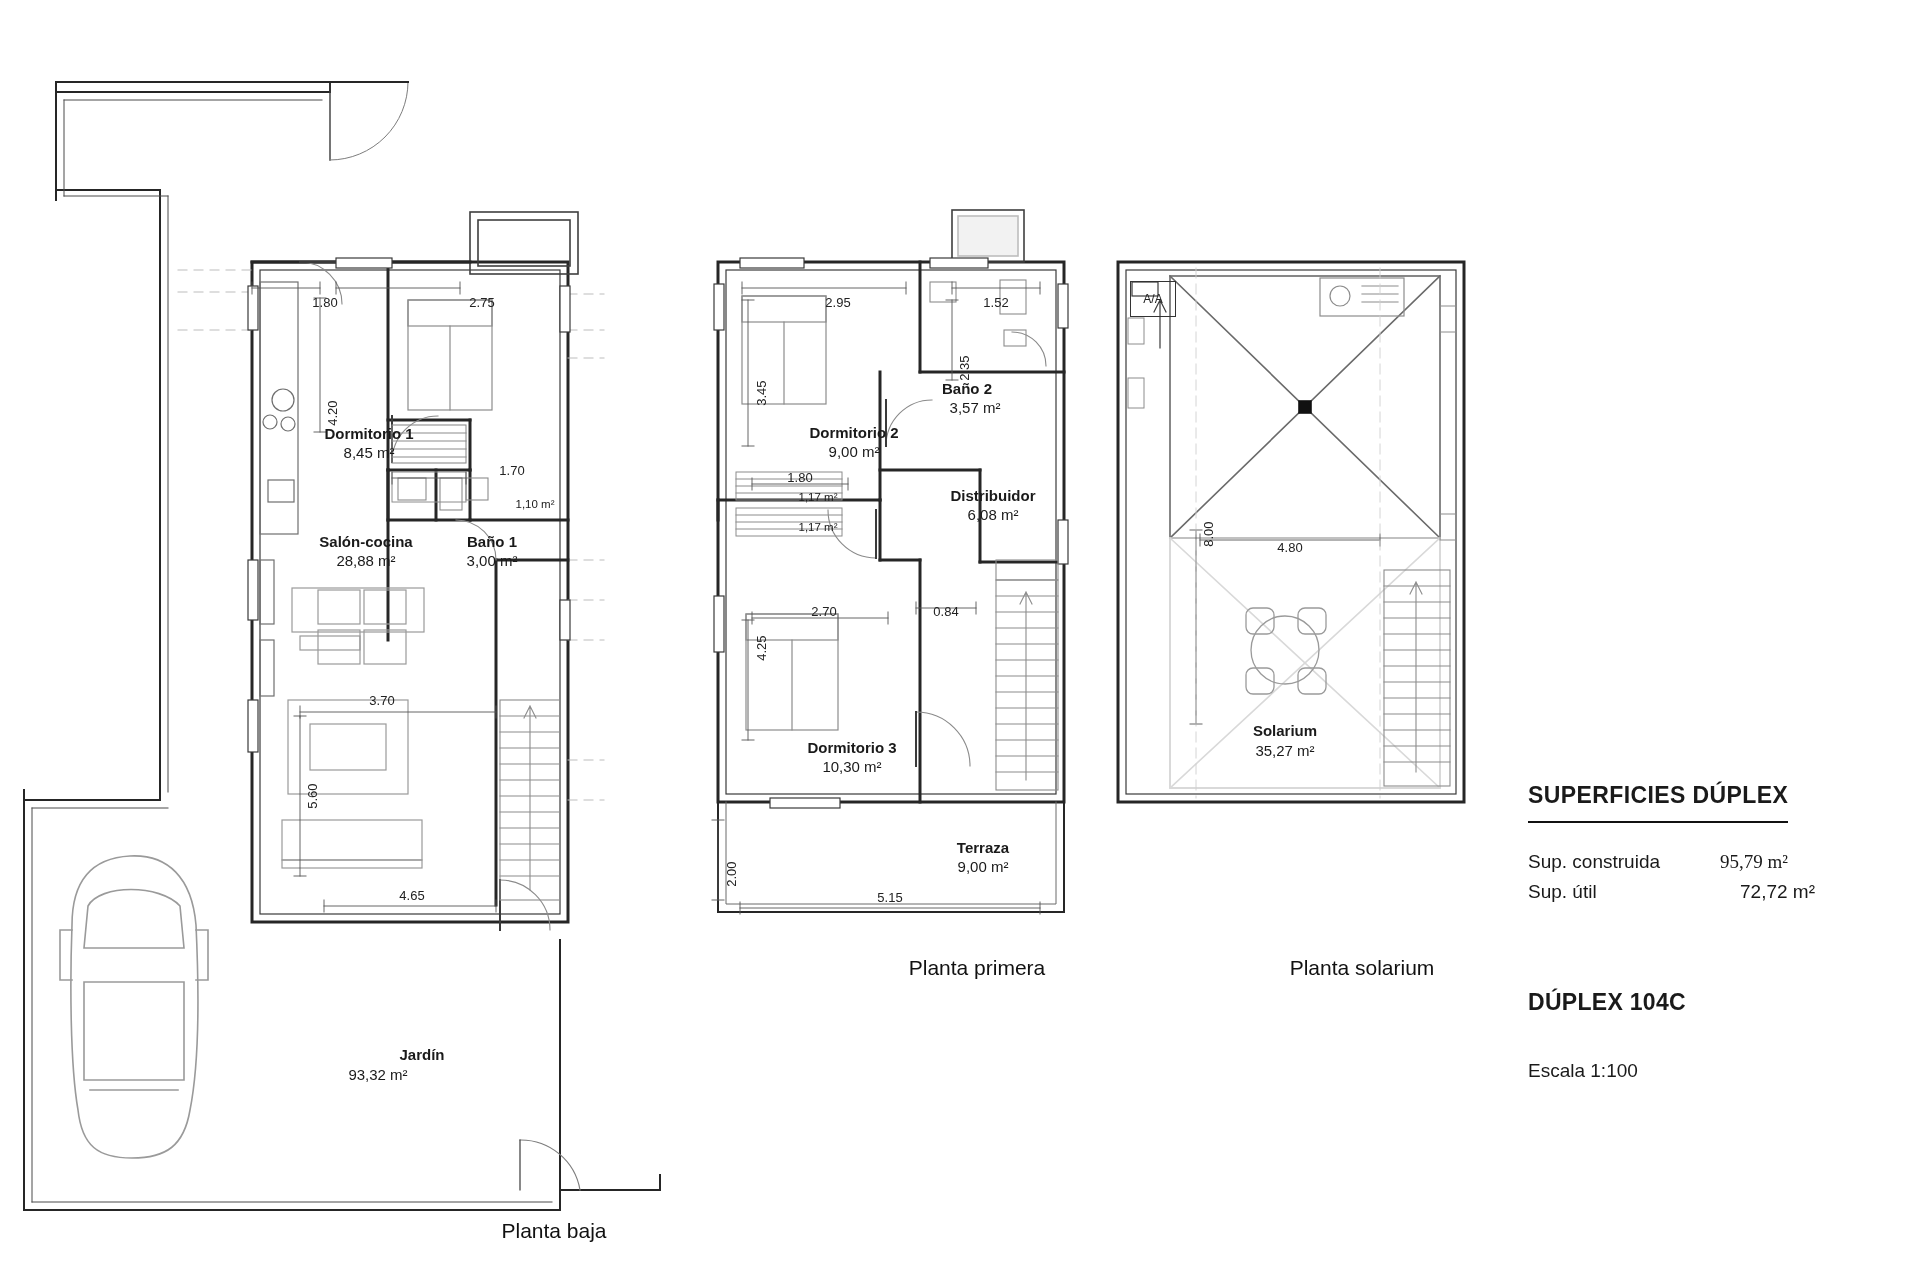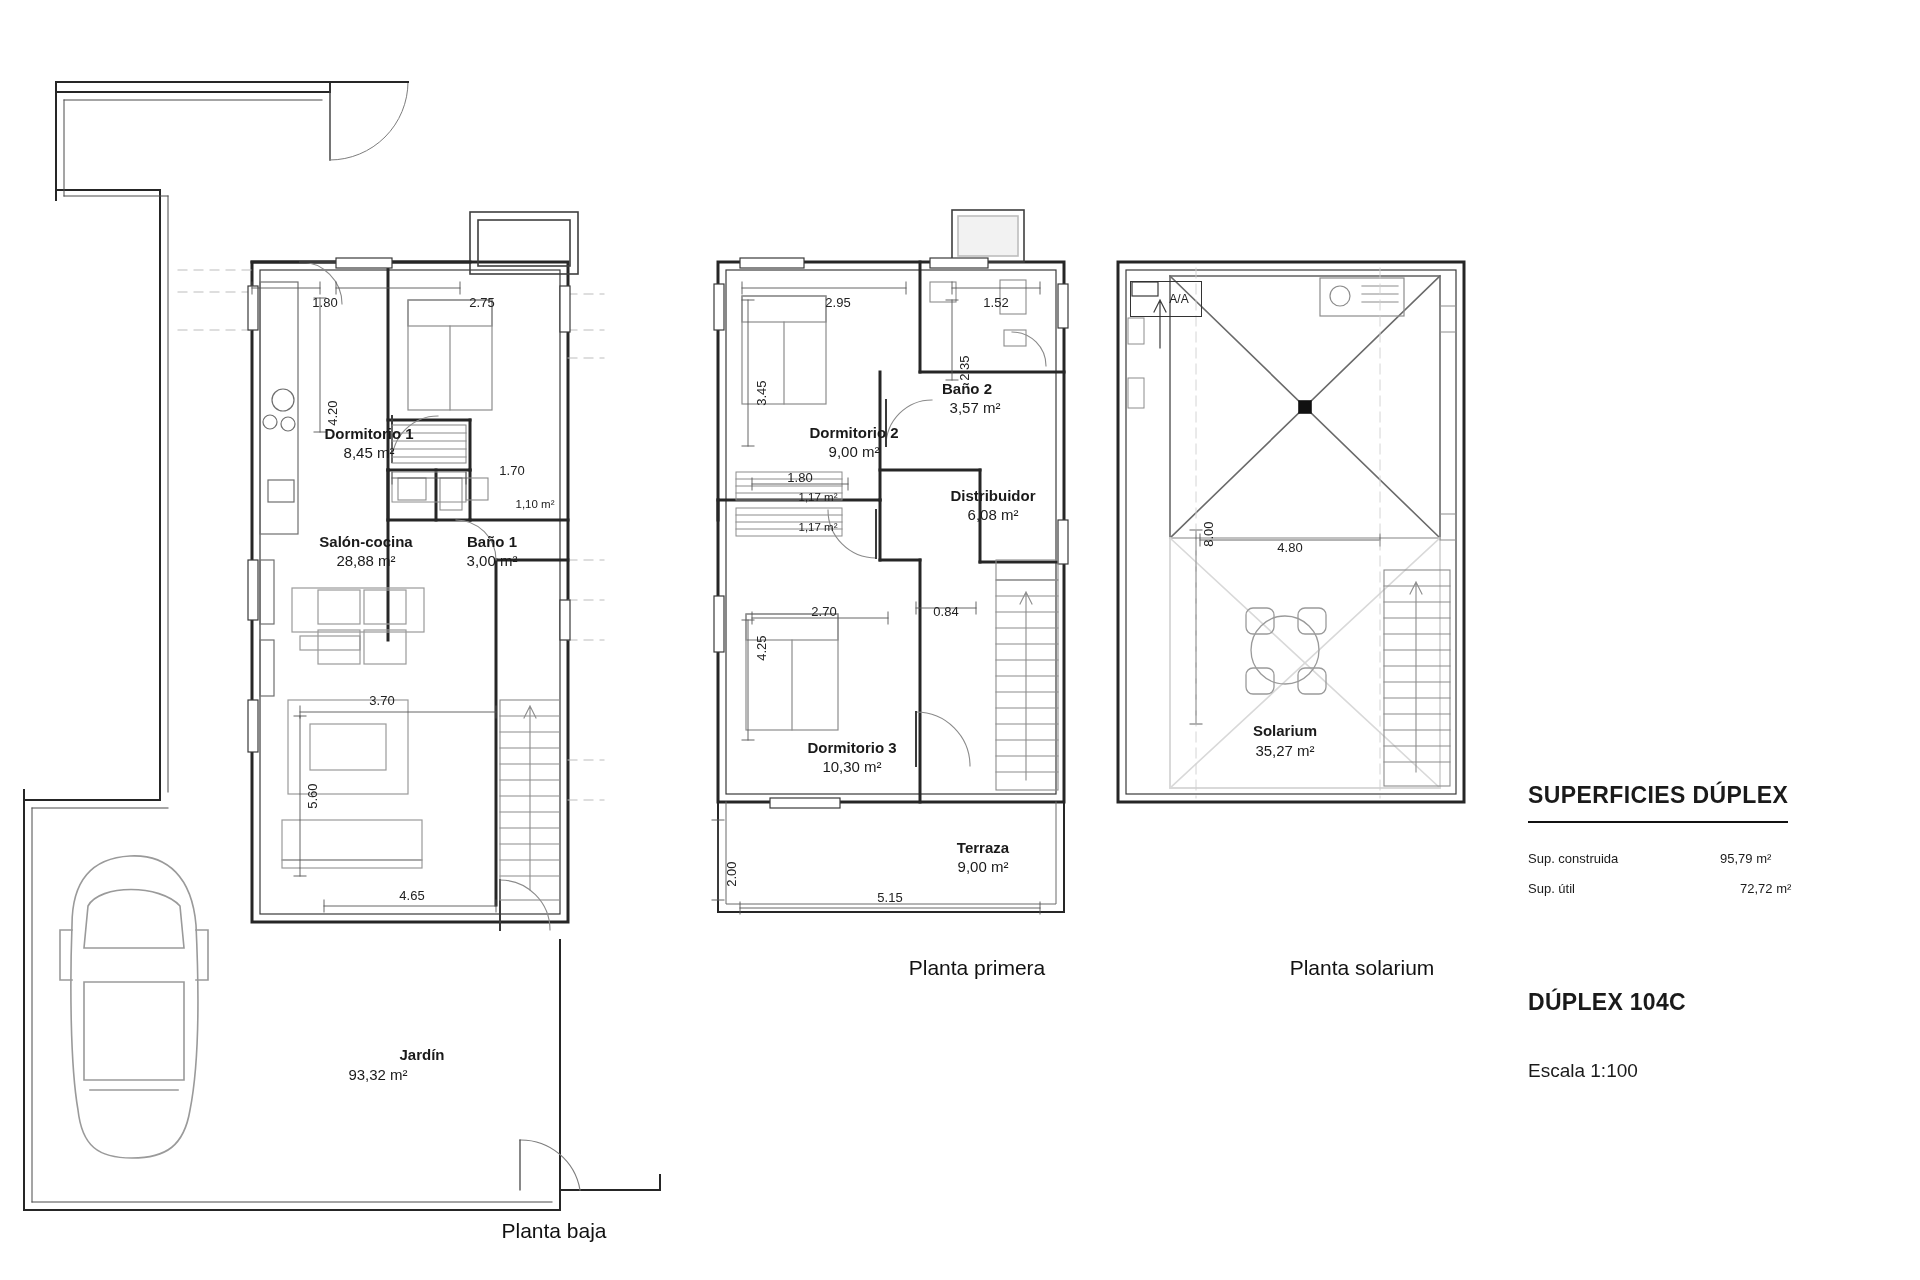--- a/index.html
+++ b/index.html
@@ -64,21 +64,21 @@
     color: #111;
   }
   .legend-title {
     font-size: 23px;
     font-weight: bold;
     letter-spacing: 0.4px;
     border-bottom: 2px solid #111;
     padding-bottom: 12px;
   }
   .legend-row {
-    font-size: 13px;
+    font-size: 19px;
   }
   .legend-row .lv {
     display: inline-block;
   }
   .legend-big {
     font-size: 23px;
     font-weight: bold;
     letter-spacing: 0.3px;
   }
   .legend-scale {
@@ -523,30 +523,30 @@
   <div class="lbl dim" style="left:890px; top:890px;">5.15</div>
 
   <div class="lbl floor-title" style="left:977px; top:955px;">Planta primera</div>
 
   <div class="lbl room-name" style="left:1285px; top:722px;">Solarium</div>
   <div class="lbl room-area" style="left:1285px; top:742px;">35,27 m²</div>
 
   <div class="lbl dim vert" style="left:1209px; top:526px;">8.00</div>
   <div class="lbl dim" style="left:1290px; top:540px;">4.80</div>
 
-  <div class="aa-box" style="left:1130px; top:281px; width:44px; height:34px; line-height:34px;padding-left:26px;">A/A</div>
+  <div class="aa-box" style="left:1130px; top:281px; width:44px; height:34px; line-height:34px;">A/A</div>
 
   <div class="lbl floor-title" style="left:1362px; top:955px;">Planta solarium</div>
 
   <div style="position:absolute; left:1528px; top:782px; width:360px;">
     <div class="legend-title" style="display:inline-block;">SUPERFICIES DÚPLEX</div>
 
     <div class="legend-row" style="margin-top:28px; position:relative; height:26px;">
       <span class="lv" style="position:absolute; left:0;">Sup. construida</span>
-      <span class="lv" style="position:absolute; left:192px;">95,79 m²</span>
+      <span class="lv" style="position:absolute; left:192px;font-family:Liberation Serif, serif;">95,79 m²</span>
     </div>
 
     <div class="legend-row" style="margin-top:4px; position:relative; height:26px;">
       <span class="lv" style="position:absolute; left:0;">Sup. útil</span>
       <span class="lv" style="position:absolute; left:212px;">72,72 m²</span>
     </div>
 
     <div class="legend-big" style="margin-top:82px;">DÚPLEX 104C</div>
 
     <div class="legend-scale" style="margin-top:44px;">Escala 1:100</div>

